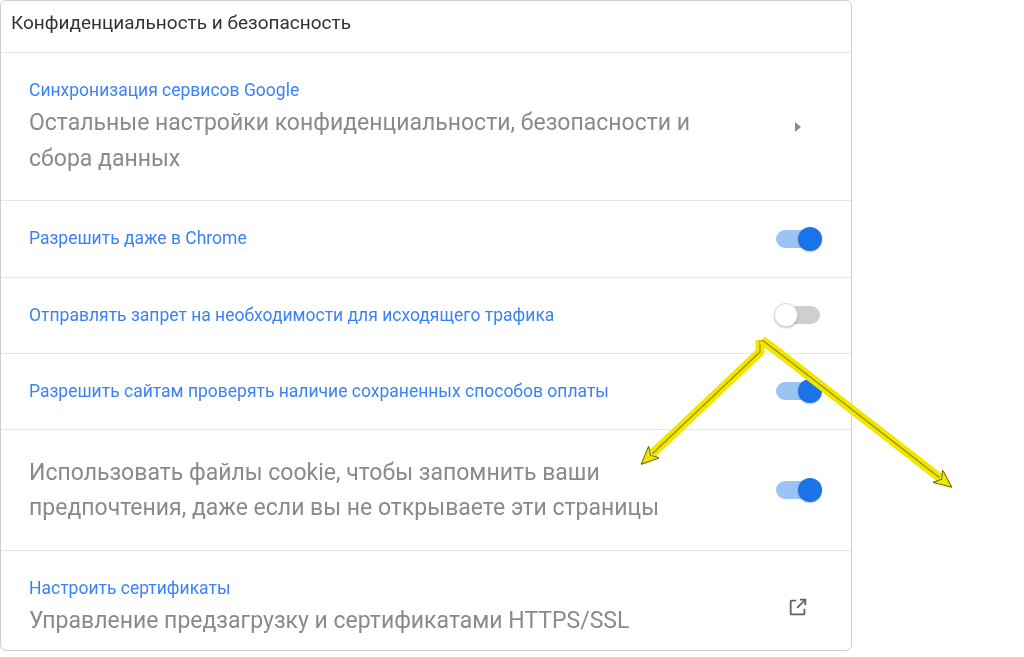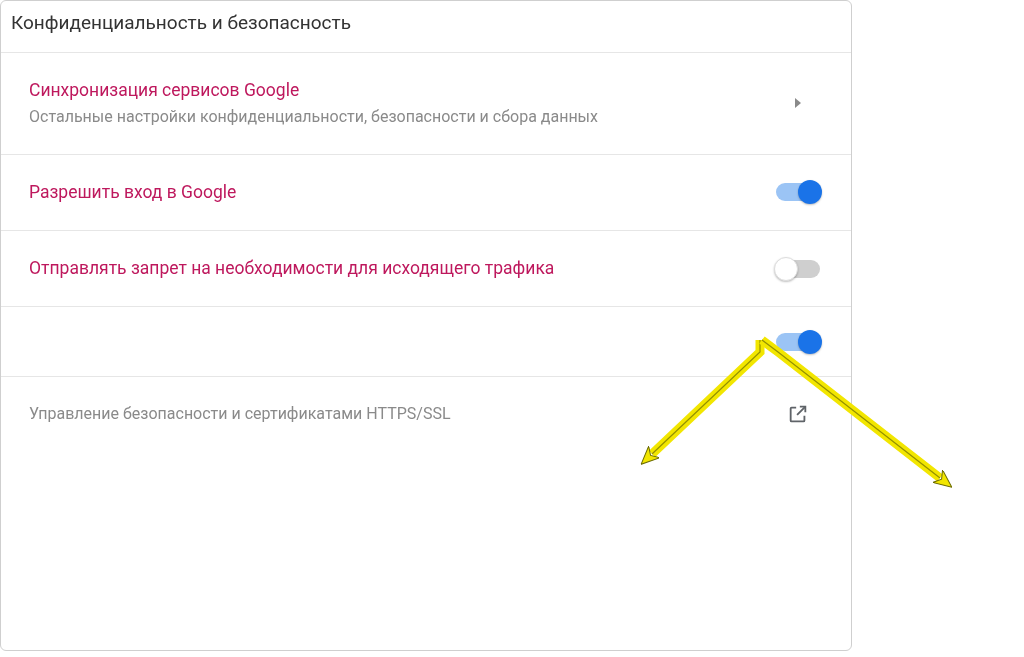--- a/index.html
+++ b/index.html
@@ -33,26 +33,26 @@
       align-items: center;
       min-height: 70px;
       position: relative;
     }
     .row-text {
       flex: 1;
       padding-right: 70px;
     }
     .row-title {
       font-size: 17.5px;
-      color: #be185d;
+      color: #3b82f6;
       line-height: 1.55;
       font-weight: 400;
     }
     .row-subtitle {
-      font-size: 16px;
+      font-size: 23px;
       color: #8a8a8a;
       line-height: 1.55;
       margin-top: 1px;
       font-weight: 400;
     }
     .row-action {
       flex: 0 0 auto;
       display: flex;
       align-items: center;
       justify-content: center;
@@ -102,54 +102,66 @@
       <div class="row-title">Синхронизация сервисов Google</div>
       <div class="row-subtitle">Остальные настройки конфиденциальности, безопасности и сбора данных</div>
     </div>
     <div class="row-action">
       <div class="chevron"></div>
     </div>
   </div>
 
   <div class="row">
     <div class="row-text">
-      <div class="row-title">Разрешить вход в Google</div>
+      <div class="row-title">Разрешить даже в Chrome</div>
     </div>
     <div class="row-action">
       <div class="toggle on">
           <div class="knob"></div>
         </div>
     </div>
   </div>
 
   <div class="row">
     <div class="row-text">
       <div class="row-title">Отправлять запрет на необходимости для исходящего трафика</div>
     </div>
     <div class="row-action">
       <div class="toggle off">
           <div class="knob"></div>
         </div>
     </div>
   </div>
 
-
   <div class="row">
     <div class="row-text">
+      <div class="row-title">Разрешить сайтам проверять наличие сохраненных способов оплаты</div>
     </div>
     <div class="row-action">
       <div class="toggle on">
           <div class="knob"></div>
         </div>
     </div>
   </div>
 
   <div class="row">
     <div class="row-text">
-      <div class="row-subtitle">Управление безопасности и сертификатами HTTPS/SSL</div>
+      <div class="row-subtitle">Использовать файлы cookie, чтобы запомнить ваши предпочтения, даже если вы не открываете эти страницы</div>
+    </div>
+    <div class="row-action">
+      <div class="toggle on">
+          <div class="knob"></div>
+        </div>
+    </div>
+  </div>
+
+  <div class="row">
+    <div class="row-text">
+      <div class="row-title">Настроить сертификаты</div>
+      <div class="row-subtitle">Управление предзагрузку и сертификатами HTTPS/SSL</div>
     </div>
     <div class="row-action external-icon">
       <svg viewBox="0 0 24 24" fill="none" stroke="#5f6368" stroke-width="2">
         <path d="M14 4h6v6"></path>
         <path d="M20 4l-9 9"></path>
         <path d="M19 14v5a1 1 0 0 1-1 1H5a1 1 0 0 1-1-1V6a1 1 0 0 1 1-1h5"></path>
       </svg>
     </div>
   </div>
 </div>

